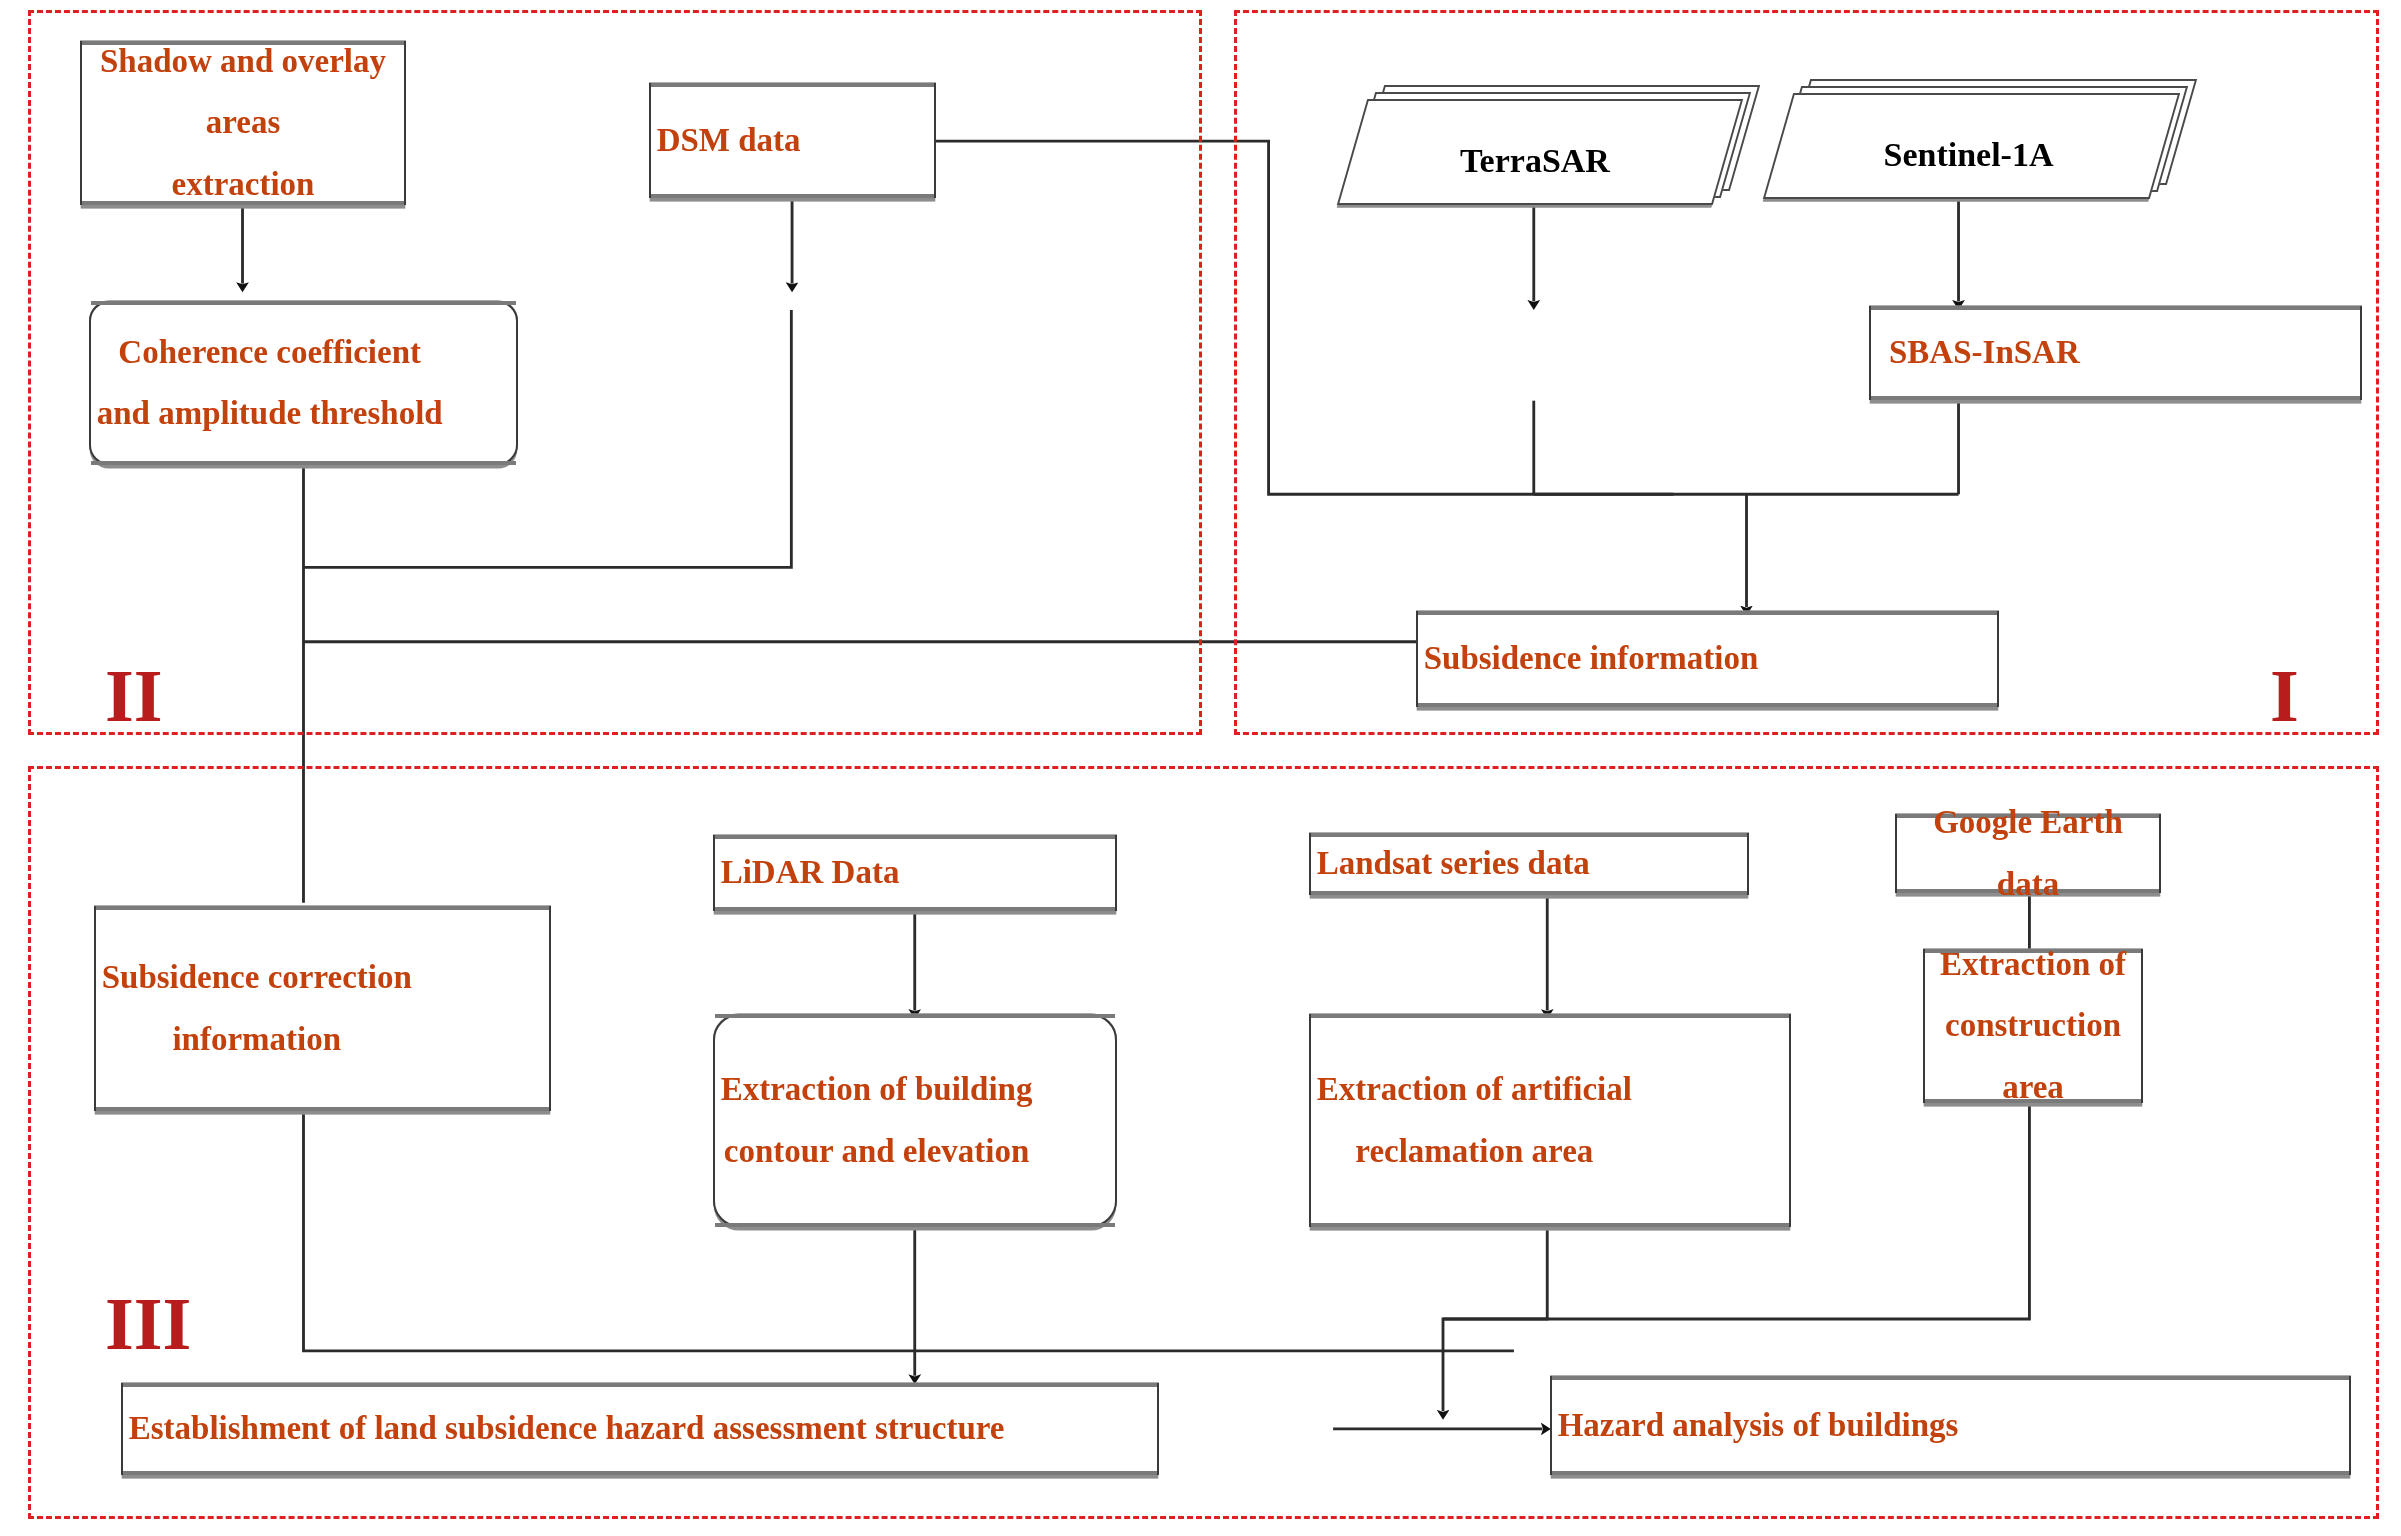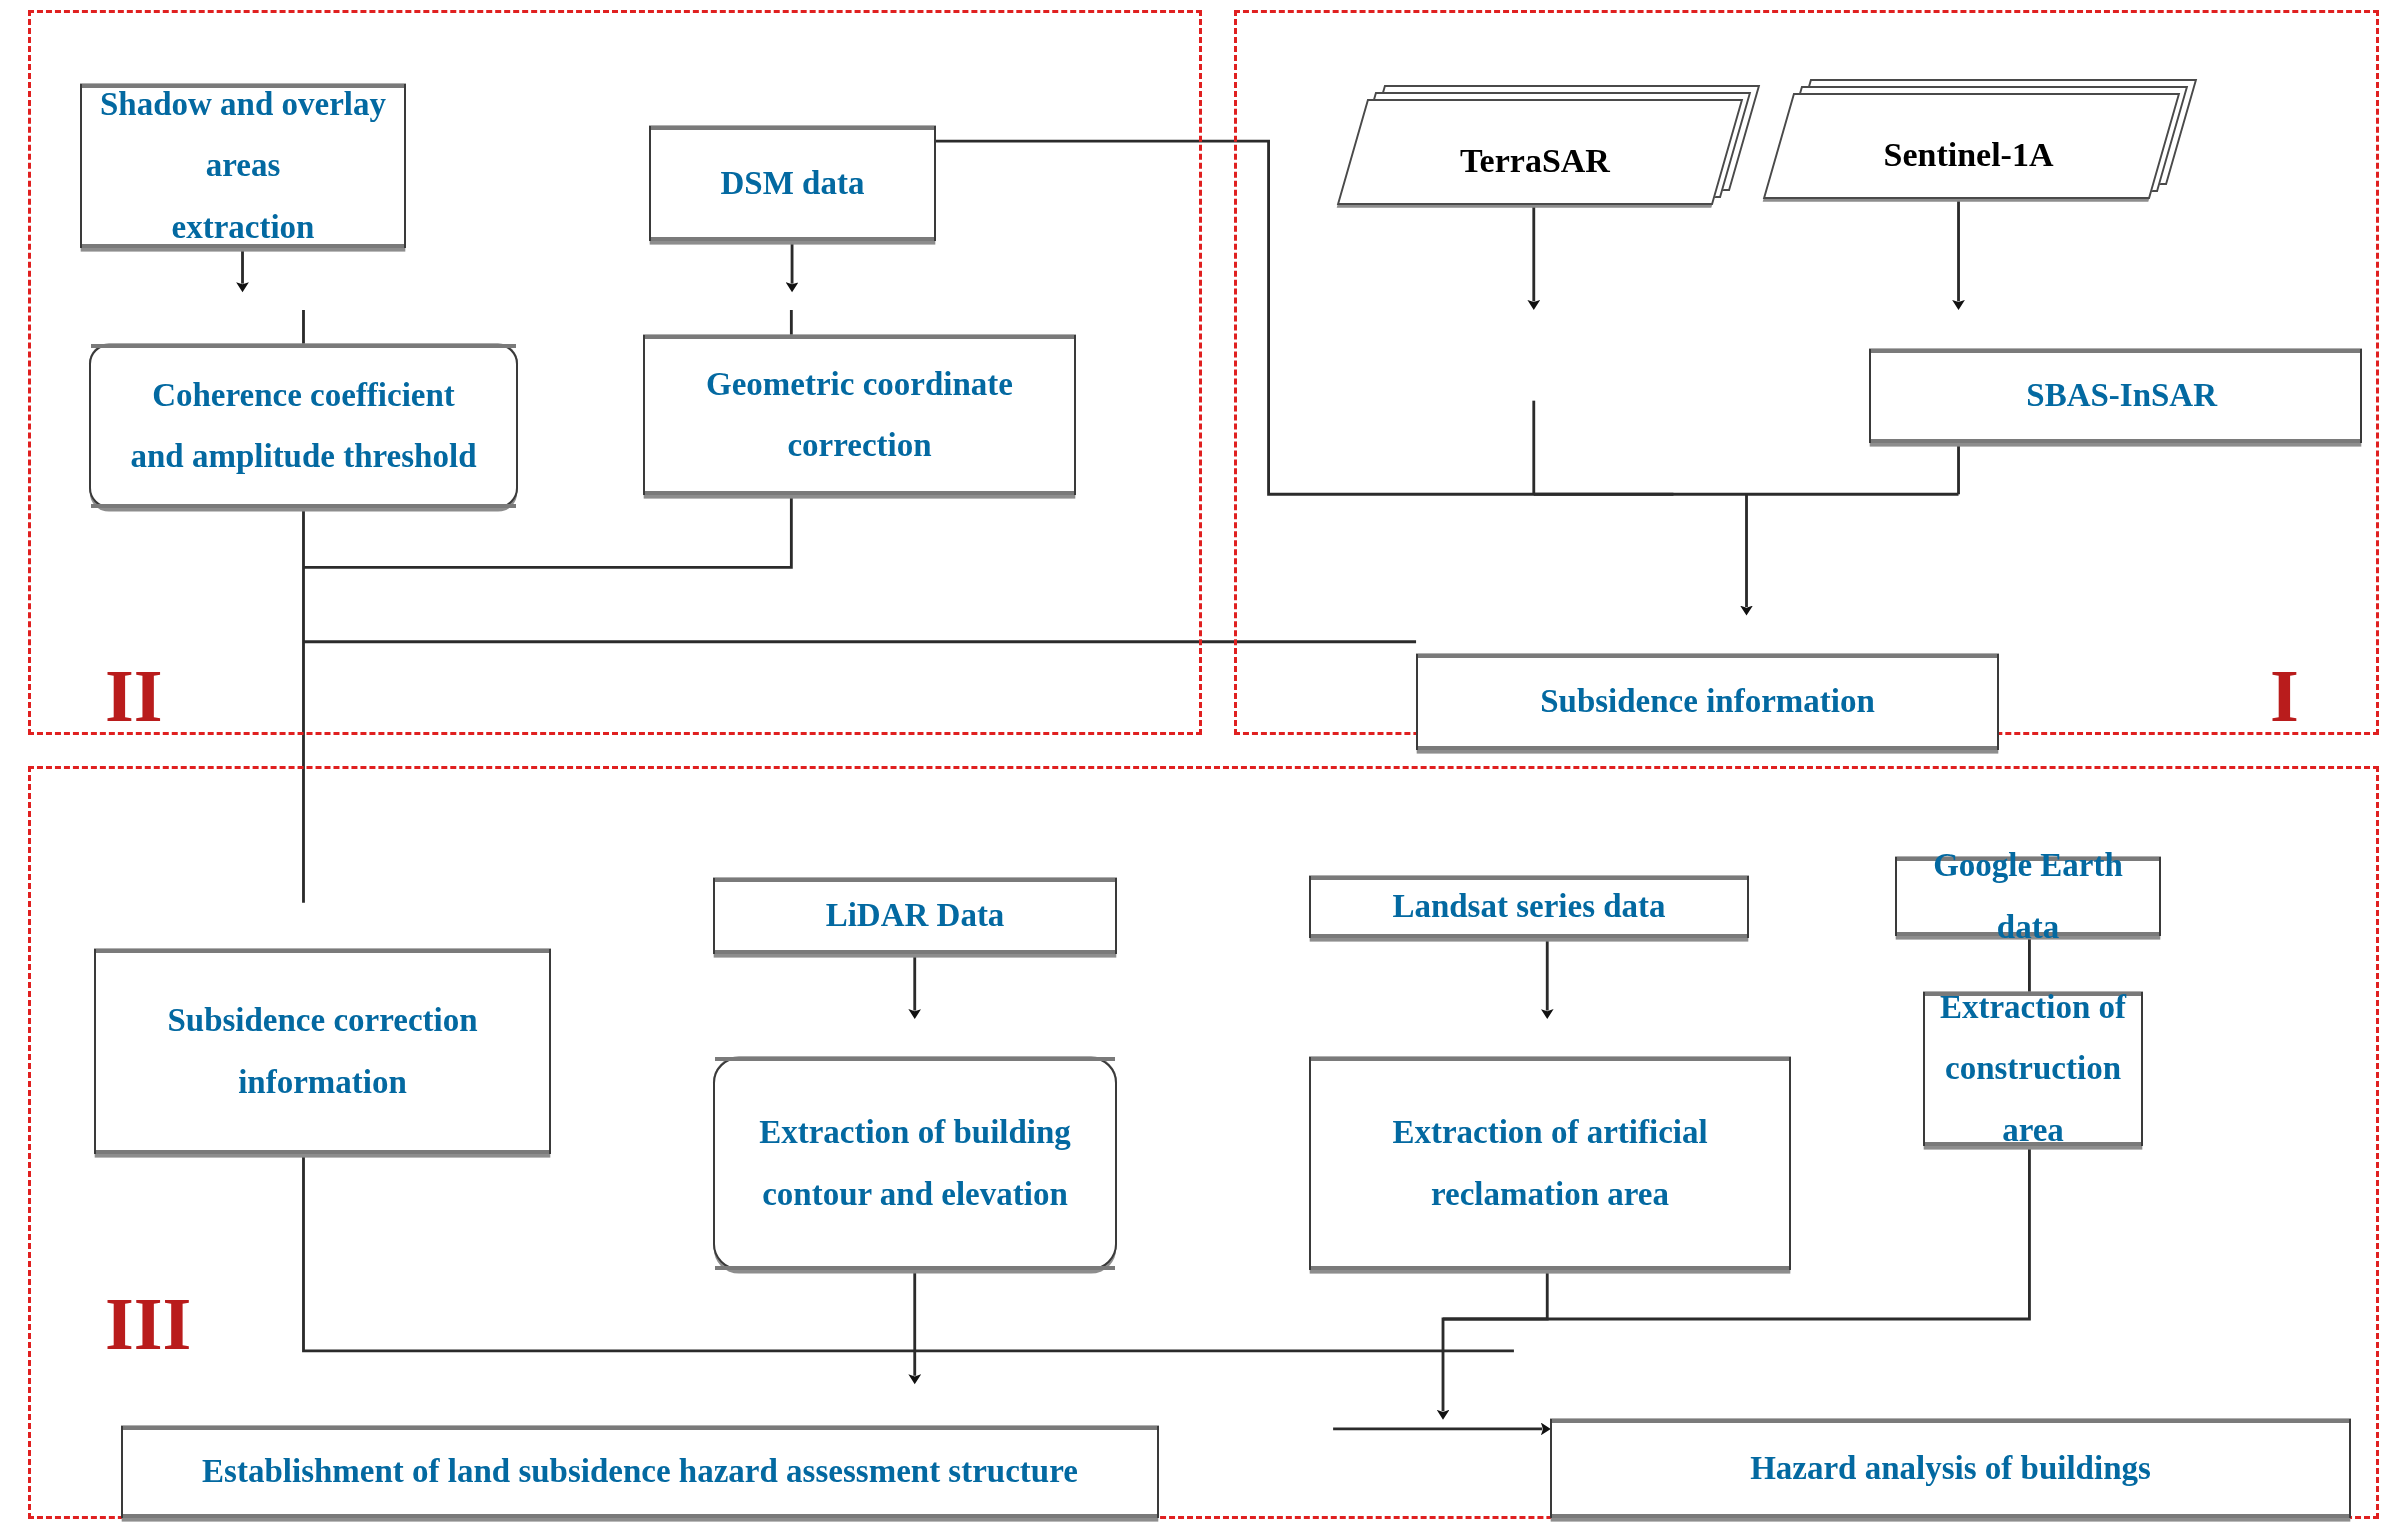--- a/index.html
+++ b/index.html
@@ -1,22 +1,22 @@
 <!DOCTYPE html>
 <html style="font-size:11.3px"><head>
 <meta charset="utf-8">
 <style>
   html,body{margin:0;padding:0;background:#ffffff;}
   body{width:2401px;height:1536px;overflow:hidden;
        font-family:"Liberation Serif","DejaVu Serif",serif;}
   #stage{position:relative;width:2401px;height:1536px;background:#fff;}
   svg.layer{position:absolute;left:0;top:0;width:2401px;height:1536px;}
-  .node{position:absolute;display:flex;align-items:center;justify-content:center;
-        text-align:center;font-weight:bold;color:#0369a1;line-height:1.85;
-        box-sizing:border-box;padding:2.8px 5.7px;margin-top:43px;}
+  .node{position:absolute;display:flex;align-items:center;justify-content:flex-start;
+        text-align:center;font-weight:bold;color:#c2410c;line-height:1.85;
+        box-sizing:border-box;padding:2.8px 5.7px;}
   .node.rect{background:#fff;border:2.1px solid #3a3a3a;
              box-shadow:0 4.3px 0 -0.7px #8d8d8d, 0 -0.7px 0 0 #8d8d8d;}
   .node.rect::before{content:"";position:absolute;left:0;right:0;top:-2.1px;height:4.3px;
              background:#7a7a7a;}
   .node.rect::after{content:"";position:absolute;left:0;right:0;bottom:-2.1px;height:4.3px;
              background:#7a7a7a;}
   .nodelabel{position:relative;z-index:3;white-space:pre-line;}
   .stackdoc{position:absolute;}
   .stackdoc .para{position:absolute;background:#fff;border:2.1px solid #4a4a4a;
         box-sizing:border-box;}
@@ -98,24 +98,20 @@
 
   <div class="node rect" style="left:649px;top:83px;width:287px;height:115px;font-size:33px;">
     <span class="nodelabel">DSM data</span>
   </div>
 
   <div class="node rect" style="left:89px;top:301px;width:429px;height:164px;font-size:33px;border-radius:20px;">
     <span class="nodelabel">Coherence coefficient
 and amplitude threshold</span>
   </div>
 
-  <div class="node rect" style="left:643px;top:292px;width:433px;height:160px;font-size:33px;">
-    <span class="nodelabel">Geometric coordinate
-correction</span>
-  </div>
 
   <div class="stackdoc" style="left:1326px;top:85px;width:418px;height:121px;">
     <div class="para" style="left:43px;top:0;width:376px;height:106px;
                 transform:skewX(-16deg);background:#fff;"></div>
     <div class="para" style="left:34px;top:7px;width:376px;height:106px;
                 transform:skewX(-16deg);background:#fff;"></div>
     <div class="para" style="left:25.5px;top:14px;width:376px;height:106px;
                 transform:skewX(-16deg);background:#fff;
                 box-shadow:0 3.5px 0 -0.7px #8d8d8d;"></div>
     <div class="txt" style="padding-top:15.6px;font-size:34px;">

